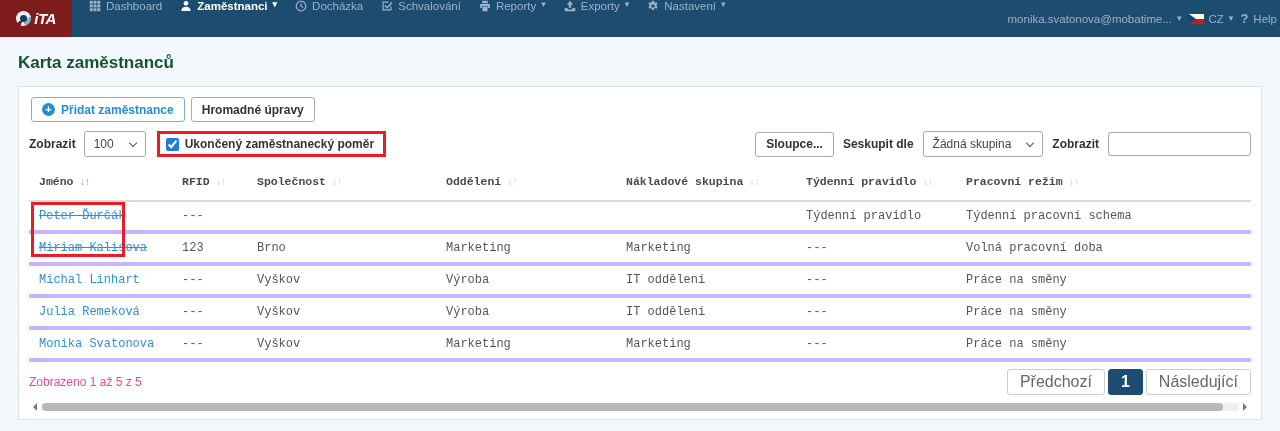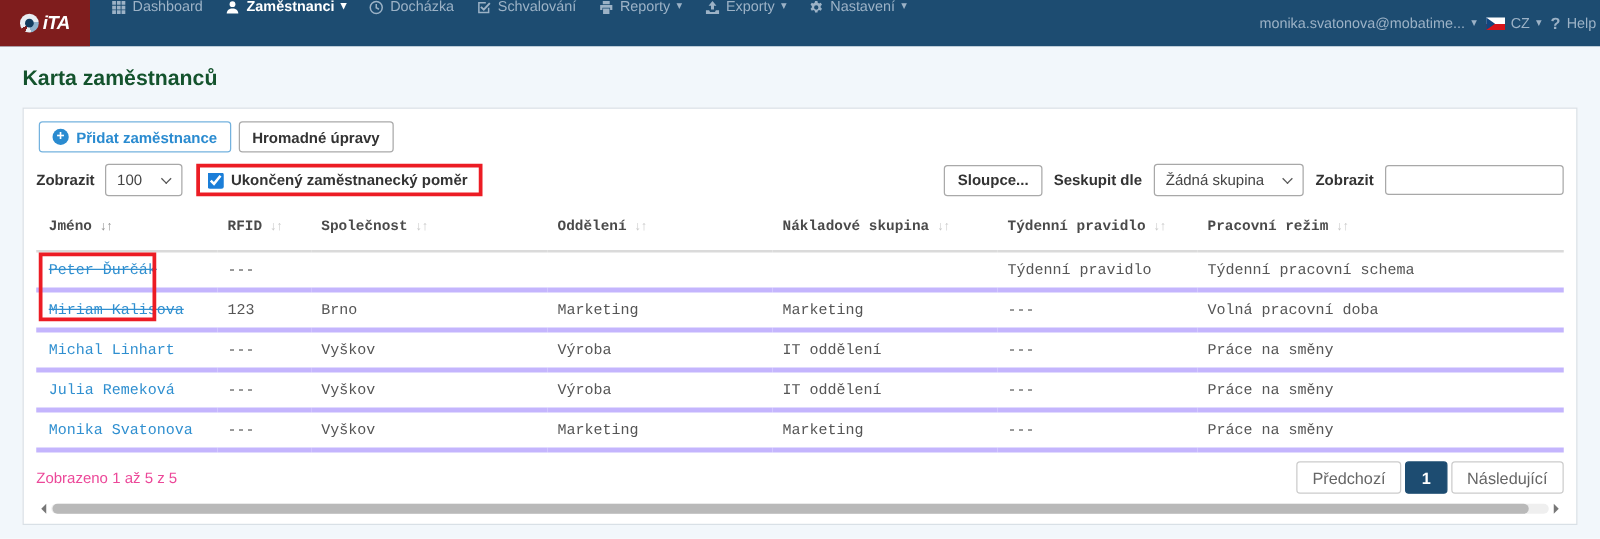--- a/index.html
+++ b/index.html
@@ -77,21 +77,21 @@
   .name-link.struck { text-decoration:line-through; }
   .ann-names { position:absolute; left:2px; top:37px; width:94px; height:55px;
                border:3px solid #ec1c24; pointer-events:none; }
 
   
   .foot-row { display:flex; align-items:center; margin-top:7px; }
   .foot-info { font-size:12px; color:#ec4899; }
   .pager { margin-left:auto; display:flex; gap:3px; }
   .pg { height:26px; padding:0 12px; display:inline-flex; align-items:center; justify-content:center;
         border:1px solid #ccc; border-radius:3px; background:#fff; color:#666;
-        font-size:13px; cursor:pointer; font-family:inherit; }
+        font-size:16px; cursor:pointer; font-family:inherit; }
   .pg.active { background:#1d4c71; border-color:#1d4c71; color:#fff; font-weight:bold; }
 
   .hscroll { display:flex; align-items:center; gap:4px; margin-top:7px; height:10px; }
   .hs-arrow { width:0; height:0; border:4px solid transparent; cursor:pointer; flex:none; }
   .hs-arrow.left  { border-right-color:#777; }
   .hs-arrow.right { border-left-color:#777; }
   .hs-track { flex:1; height:8px; background:#efefef; border-radius:4px; position:relative; }
   .hs-thumb { position:absolute; left:1px; top:0; height:8px; width:98.6%;
               background:#b9b9b9; border-radius:4px; cursor:pointer; }
 </style>

